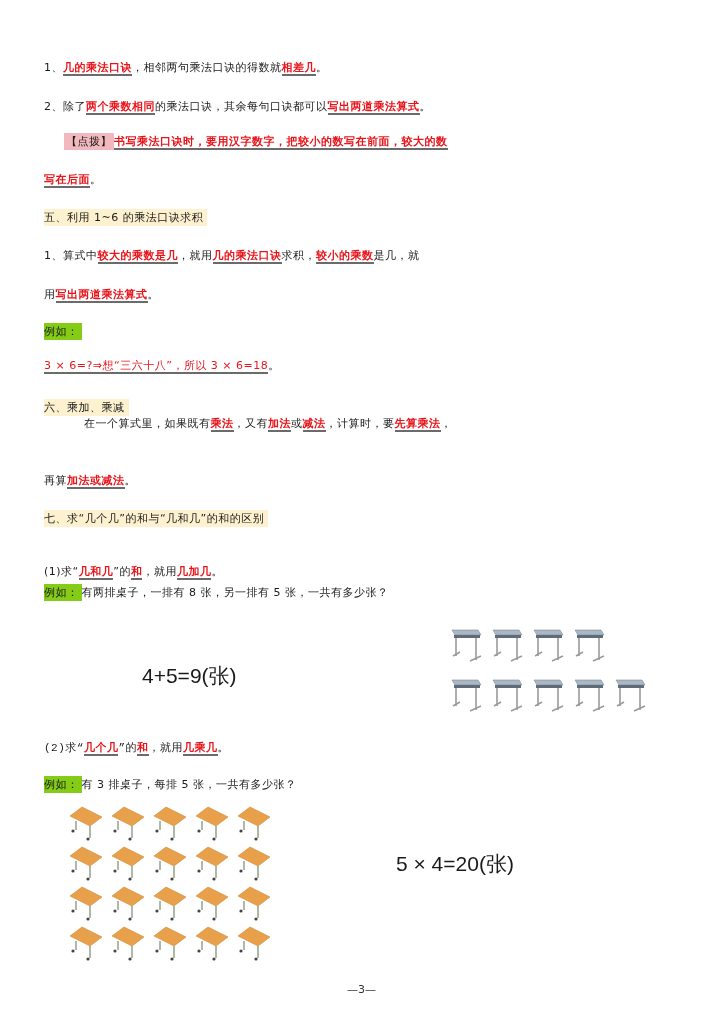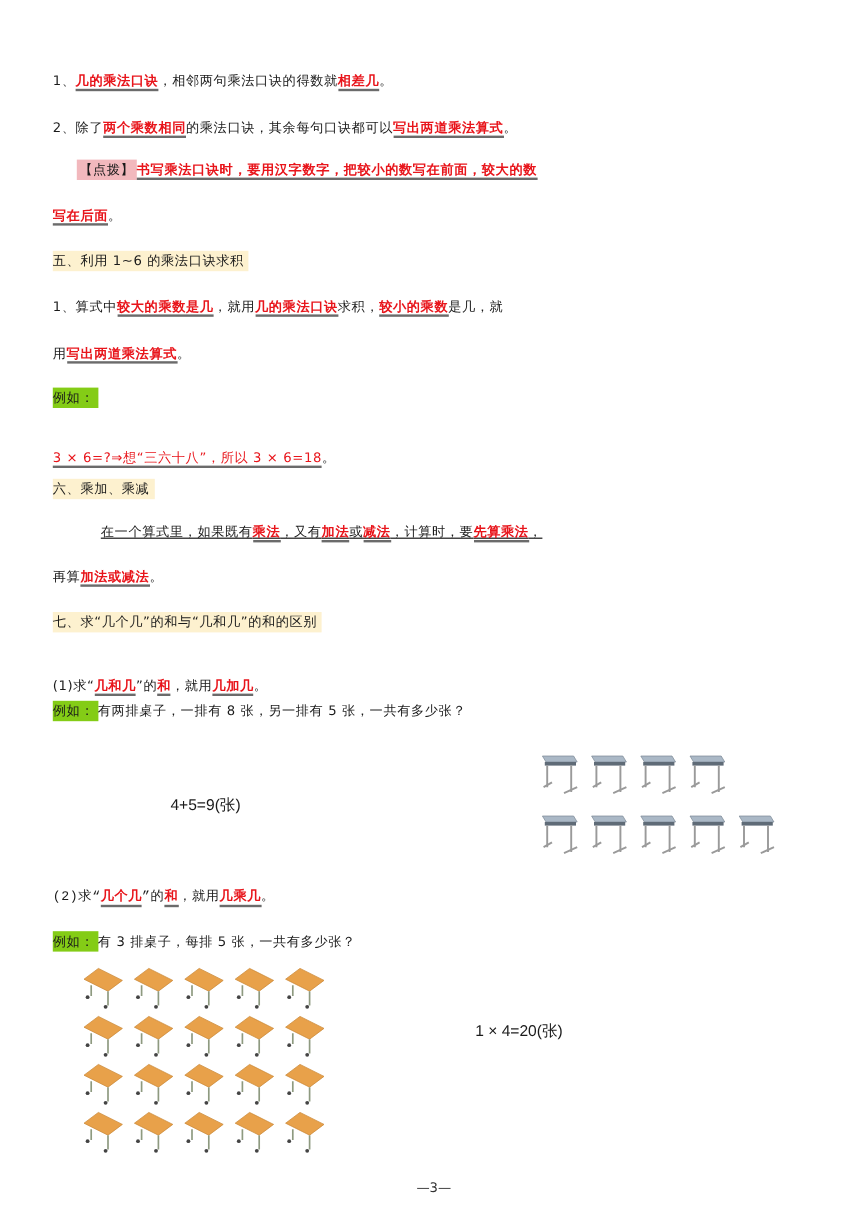--- a/index.html
+++ b/index.html
@@ -4,21 +4,21 @@
 <style>
   html, body { margin: 0; padding: 0; background: #ffffff; }
   body { width: 723px; height: 1024px; position: relative; overflow: hidden;
          font-family: "DejaVu Sans", "Liberation Sans", sans-serif; color: #1a1a1a; }
   .line { position: absolute; left: 44px; font-size: 11px; line-height: 24px; white-space: nowrap; letter-spacing: 0.5px; }
   .red { color: #e8151b; font-weight: bold; }
   .u { border-bottom: 2px solid #6b6b6b; padding-bottom: 0px; }
   .hl-yellow { background: #fdf1cf; padding: 2px 4px 2px 0; }
   .hl-green { background: #84cc16; padding: 2px 3px 2px 0; }
   .hl-pink { background: #f2b8bd; padding: 2px 2px; }
-  .formula { position: absolute; font-size: 13px; font-family: "Liberation Sans", sans-serif; }
+  .formula { position: absolute; font-size: 21px; font-family: "Liberation Sans", sans-serif; }
   .page-num { position: absolute; left: 0; width: 723px; top: 983px; text-align: center; font-size: 11px; color: #333; }
 </style>
 </head>
 <body>
 
 <div class="line" style="top:56px;">
   <span>1、</span><span class="red u">几的乘法口诀</span><span>，相邻两句乘法口诀的得数就</span><span class="red u">相差几</span><span>。</span>
 </div>
 
 <div class="line" style="top:95px;">
@@ -37,28 +37,28 @@
 </div>
 <div class="line" style="top:244px;">
   <span>1、算式中</span><span class="red u">较大的乘数是几</span><span>，就用</span><span class="red u">几的乘法口诀</span><span>求积，</span><span class="red u">较小的乘数</span><span>是几，就</span>
 </div>
 <div class="line" style="top:283px;">
   <span>用</span><span class="red u">写出两道乘法算式</span><span>。</span>
 </div>
 <div class="line" style="top:320px;">
   <span class="hl-green">例如：</span>
 </div>
-<div class="line" style="top:370px;">
+<div class="line" style="top:354px;">
   <span class="red u" style="font-weight:normal;">3 × 6=?⇒想“三六十八”，所以 3 × 6=18</span><span>。</span>
 </div>
 
 <div class="line" style="top:396px;text-align:center;">
   <span class="hl-yellow">六、乘加、乘减</span>
 </div>
-<div class="line" style="top:432px; left:84px;text-decoration:underline;">
+<div class="line" style="top:412px; left:84px;">
   <span>在一个算式里，如果既有</span><span class="red u">乘法</span><span>，又有</span><span class="red u">加法</span><span>或</span><span class="red u">减法</span><span>，计算时，要</span><span class="red u">先算乘法</span><span>，</span>
 </div>
 <div class="line" style="top:469px;">
   <span>再算</span><span class="red u">加法或减法</span><span>。</span>
 </div>
 
 <div class="line" style="top:507px;">
   <span class="hl-yellow">七、求“几个几”的和与“几和几”的和的区别</span>
 </div>
 <div class="line" style="top:560px;">
@@ -288,15 +288,15 @@
       </svg></div>
     <div style="position: absolute; left: 168px; top: 120px;"><svg width="38" height="38" viewBox="0 0 38 38">
         <polygon points="2,12 14,3 34,13 22,22" fill="#e8a14a" stroke="#c98634" stroke-width="0.6"></polygon>
         <line x1="8" y1="17" x2="8" y2="26" stroke="#8e9a80" stroke-width="1.4"></line>
         <line x1="22" y1="22" x2="22" y2="34" stroke="#8e9a80" stroke-width="1.4"></line>
         <circle cx="5" cy="27" r="1.6" fill="#444"></circle>
         <circle cx="20" cy="35" r="1.6" fill="#444"></circle>
       </svg></div>
   </div>
 
-<div class="formula" style="left:396px; top:850px;">1 × 4=20(张)</div>
+<div class="formula" style="left:396px; top:850px;">5 × 4=20(张)</div>
 
 <div class="page-num">—3—</div>
 
 </body></html>

